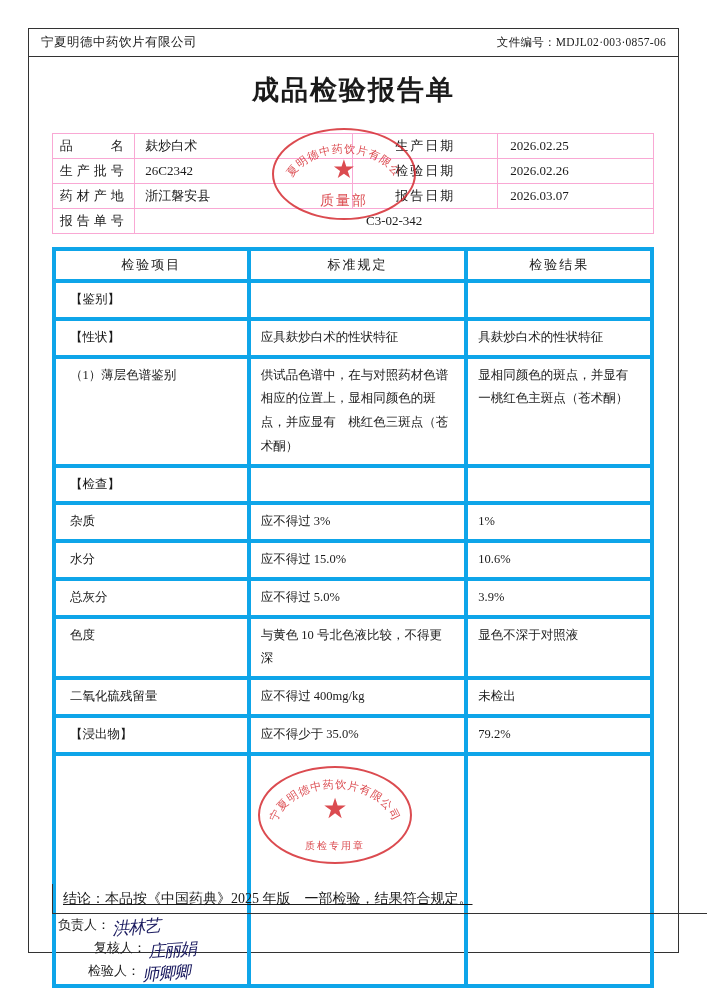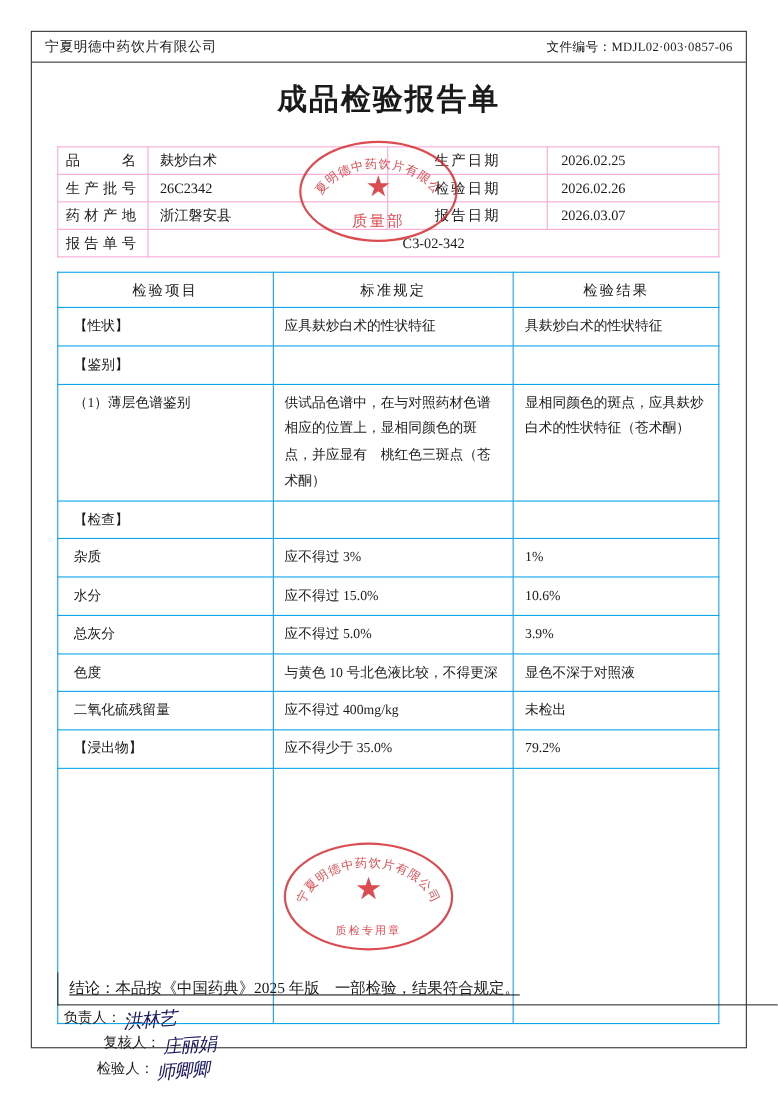--- a/index.html
+++ b/index.html
@@ -103,21 +103,21 @@
   
   .results {
     position: absolute;
     left: 52px;
     top: 247px;
     width: 602px;
     border-collapse: collapse;
     font-size: 12.5px;
   }
   .results th, .results td {
-    border: 1px solid #0ea5e9;
+    border: 4px solid #0ea5e9;
     vertical-align: top;
     box-sizing: border-box;
   }
   .results th {
     height: 32px;
     font-weight: normal;
     text-align: center;
     letter-spacing: 2px;
     font-size: 13px;
     vertical-align: middle;
@@ -288,33 +288,33 @@
     </colgroup>
     <thead>
       <tr>
         <th>检验项目</th>
         <th>标准规定</th>
         <th>检验结果</th>
       </tr>
     </thead>
     <tbody>
       <tr class="tall">
+        <td class="item">【鉴别】</td>
+        <td></td>
+        <td></td>
+      </tr>
+      <tr class="tall">
         <td class="item">【性状】</td>
         <td>应具麸炒白术的性状特征</td>
         <td>具麸炒白术的性状特征</td>
       </tr>
-      <tr class="tall">
-        <td class="item">【鉴别】</td>
-        <td></td>
-        <td></td>
-      </tr>
       <tr>
         <td class="item">（1）薄层色谱鉴别</td>
         <td>供试品色谱中，在与对照药材色谱相应的位置上，显相同颜色的斑点，并应显有　桃红色三斑点（苍术酮）</td>
-        <td>显相同颜色的斑点，应具麸炒白术的性状特征（苍术酮）</td>
+        <td>显相同颜色的斑点，并显有一桃红色主斑点（苍术酮）</td>
       </tr>
       <tr class="tall">
         <td class="item">【检查】</td>
         <td></td>
         <td></td>
       </tr>
       <tr class="tall">
         <td class="item">杂质</td>
         <td>应不得过 3%</td>
         <td>1%</td>

